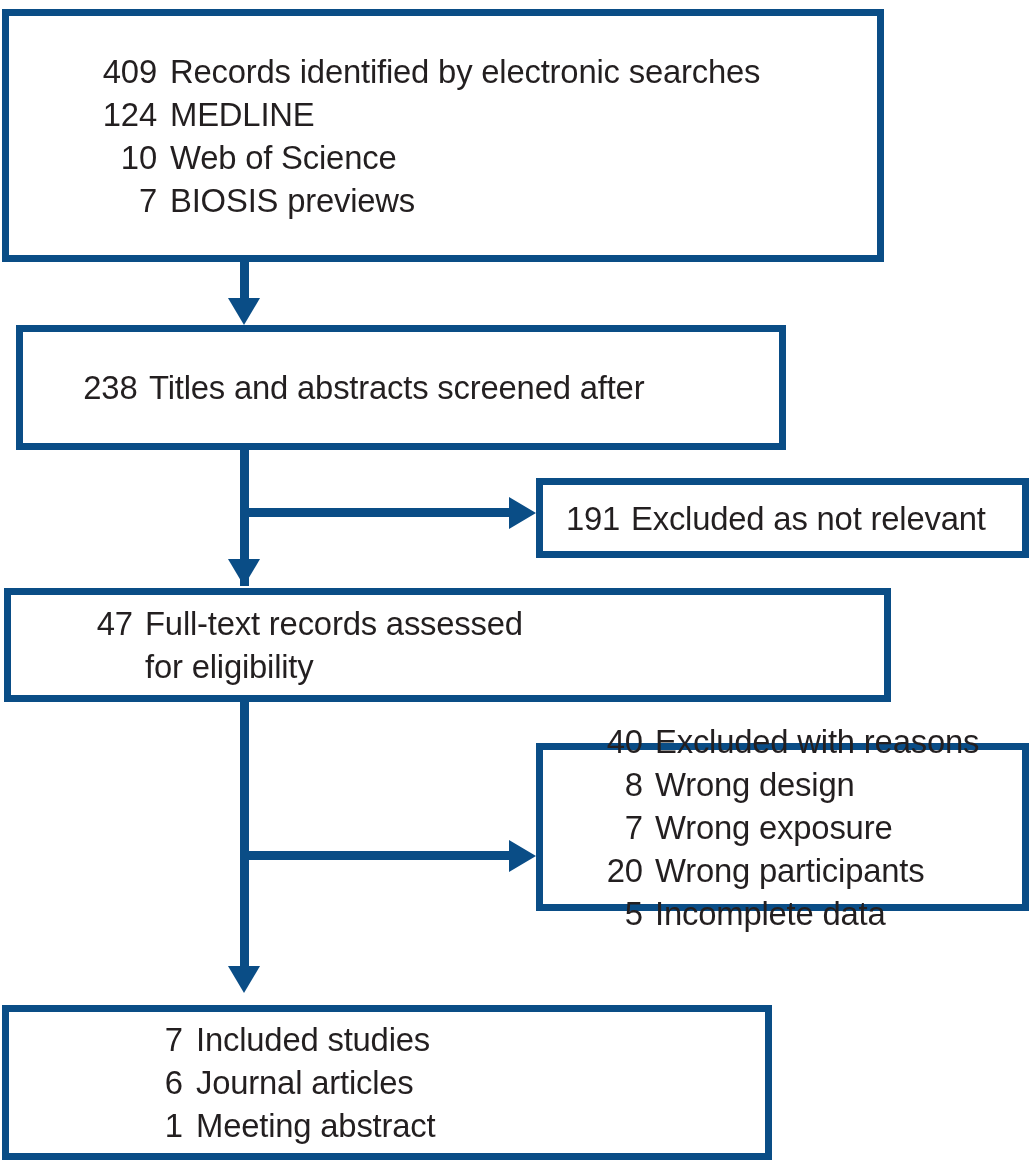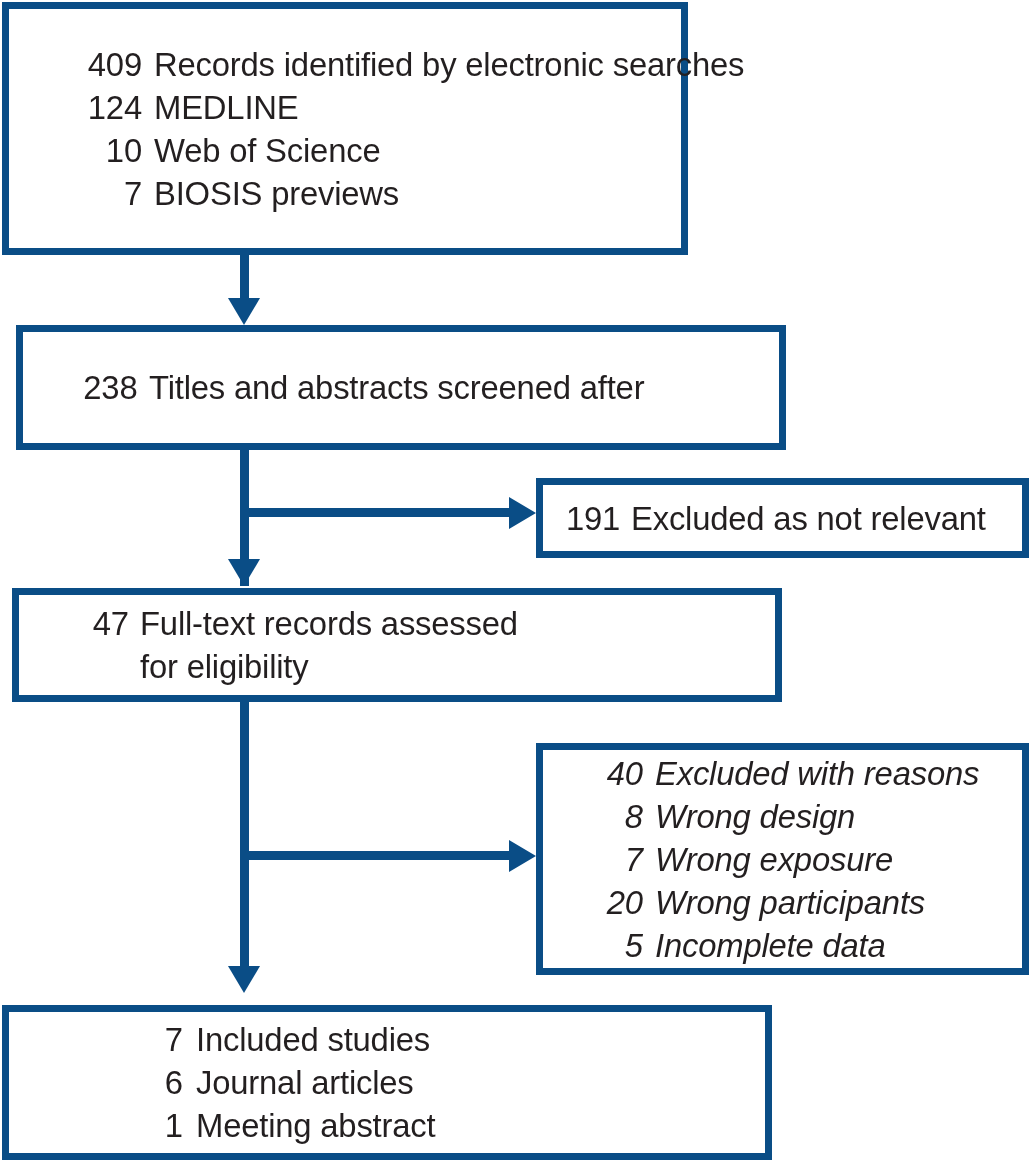--- a/index.html
+++ b/index.html
@@ -89,21 +89,21 @@
     border-top: 16px solid transparent;
     border-bottom: 16px solid transparent;
     border-left: 27px solid #0a4d86;
   }
 </style>
 </head>
 <body>
 
 <div id="flow">
 
-  <div class="box" style="left:2px; top:2px; width:686px; height:253px;">
+  <div class="box" style="left:2px; top:9px; width:882px; height:253px;">
     <div class="rows left">
       <div class="row">
         <span class="num">409</span>
         <span class="lbl">Records identified by electronic searches</span>
       </div>
       <div class="row sub">
         <span class="num">124</span>
         <span class="lbl">MEDLINE</span>
       </div>
       <div class="row sub">
@@ -136,39 +136,39 @@
 
   <div class="box" style="left:536px; top:478px; width:493px; height:80px;">
     <div class="rows mid">
       <div class="row">
         <span class="num">191</span>
         <span class="lbl">Excluded as not relevant</span>
       </div>
     </div>
   </div>
 
-  <div class="box" style="left:12px; top:588px; width:770px; height:114px;">
+  <div class="box" style="left:4px; top:588px; width:887px; height:114px;">
     <div class="rows left">
       <div class="row">
         <span class="num">47</span>
         <span class="lbl">Full-text records assessed</span>
       </div>
       <div class="row">
         <span class="num"></span>
         <span class="lbl">for eligibility</span>
       </div>
     </div>
   </div>
 
   <div class="vstem" style="left:240px; top:702px; height:264px;"></div>
   <div class="arrow-down" style="left:228px; top:966px;"></div>
   <div class="hstem" style="left:240px; top:851px; width:278px;"></div>
   <div class="arrow-right" style="left:509px; top:840px;"></div>
 
-  <div class="box" style="left:536px; top:743px; width:493px; height:232px;font-style:italic;">
+  <div class="box" style="left:536px; top:743px; width:493px; height:168px;">
     <div class="rows mid">
       <div class="row">
         <span class="num">40</span>
         <span class="lbl">Excluded with reasons</span>
       </div>
       <div class="row sub">
         <span class="num">8</span>
         <span class="lbl">Wrong design</span>
       </div>
       <div class="row sub">

